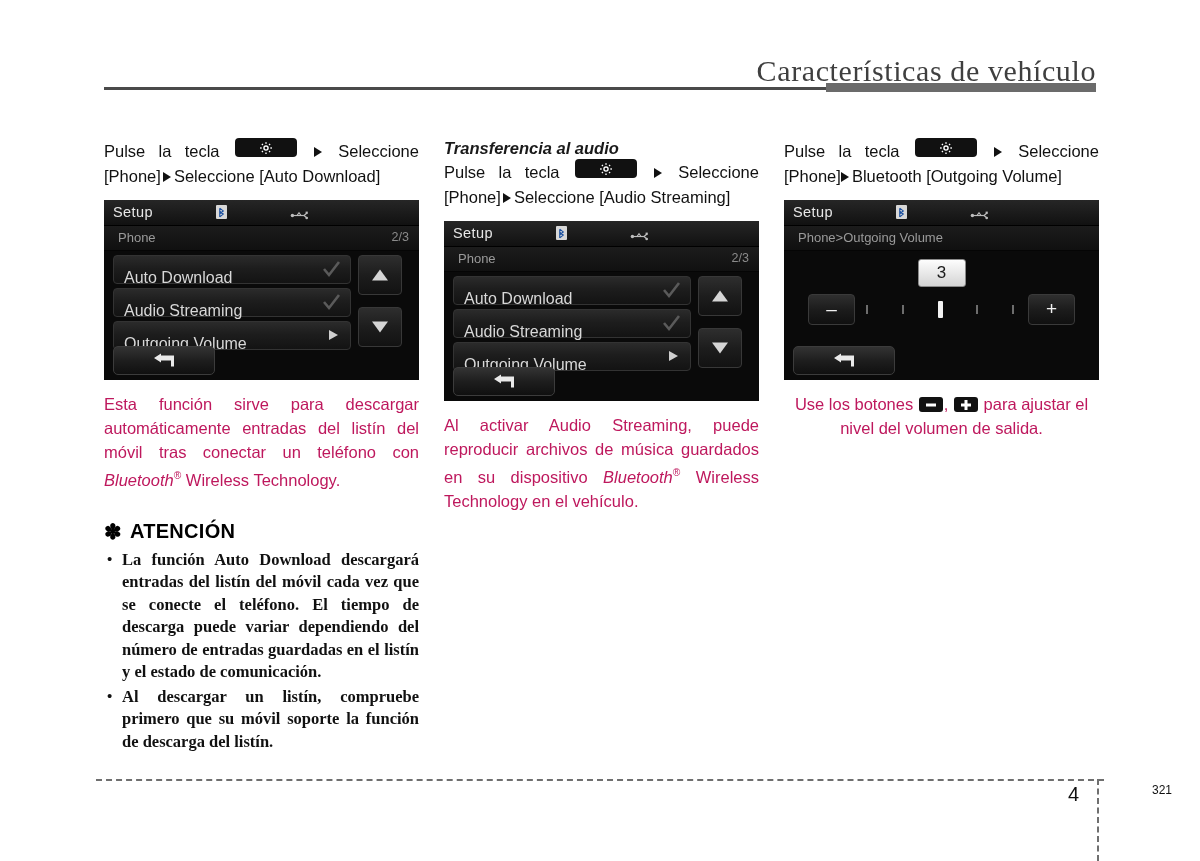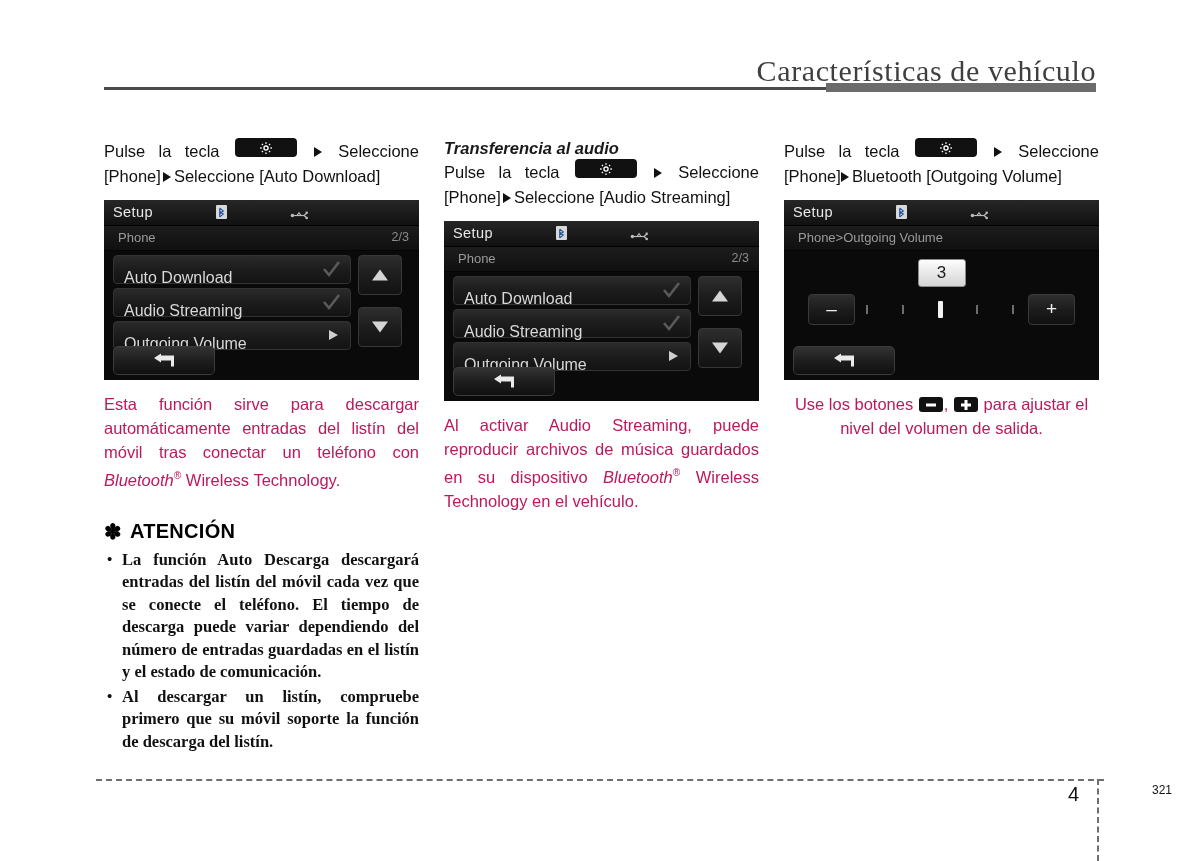--- a/index.html
+++ b/index.html
@@ -511,21 +511,21 @@
   <div class="body-copy">
     <span>Esta función sirve para descargar automáticamente entradas del listín del móvil tras conectar un teléfono con </span><span class="bt-word">Bluetooth</span><sup>®</sup><span> Wireless Technology.</span>
   </div>
 
   <div class="caution">
     <div class="caution-head">
       <span class="asterisk">✽</span>
       <span>ATENCIÓN</span>
     </div>
     <ul class="caution-list">
-      <li>La función Auto Descarga descargará entradas del listín del móvil cada vez que se conecte el teléfono. El tiempo de descarga puede variar dependiendo del número de entradas guardadas en el listín y el estado de comunicación.</li>
+      <li>La función Auto Download descargará entradas del listín del móvil cada vez que se conecte el teléfono. El tiempo de descarga puede variar dependiendo del número de entradas guardadas en el listín y el estado de comunicación.</li>
       <li>Al descargar un listín, compruebe primero que su móvil soporte la función de descarga del listín.</li>
     </ul>
   </div>
 </div>
 
 <div class="col col-2">
 
   <div class="sec-title">
     <div>Transferencia al audio</div>
   </div>

